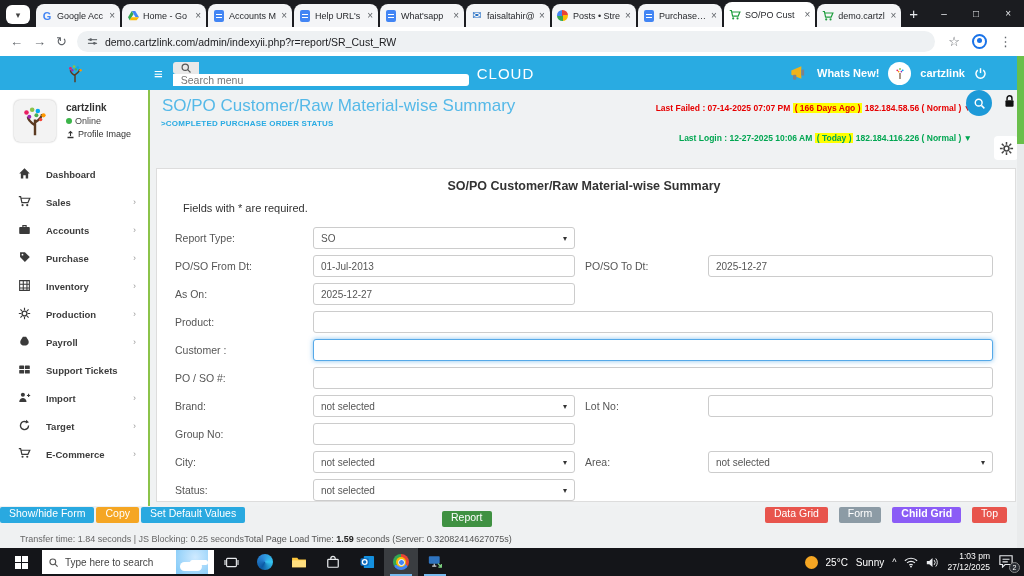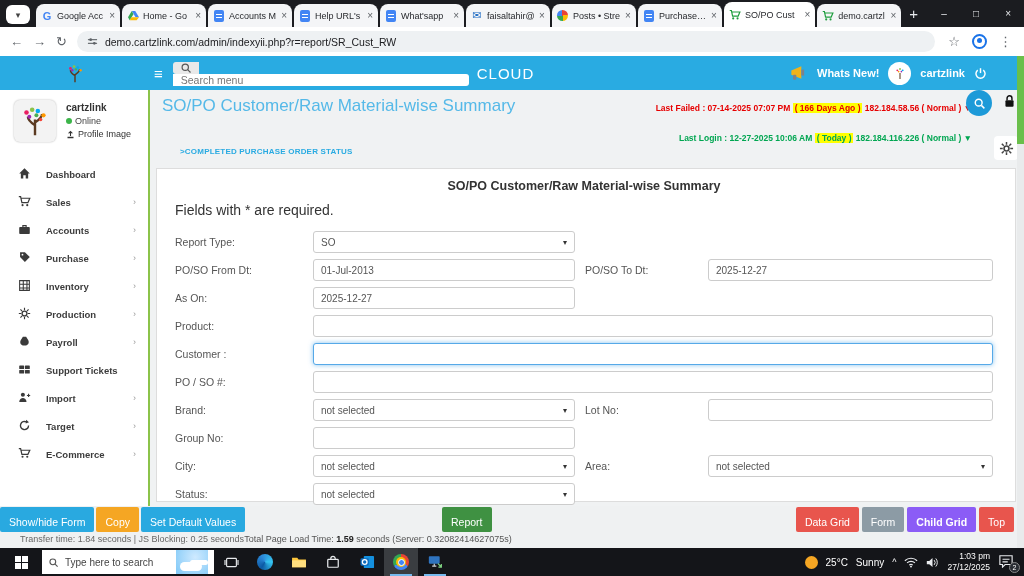--- a/index.html
+++ b/index.html
@@ -60,56 +60,56 @@
   .pimglbl { display:flex; align-items:center; gap:3px; color:#333; }
   .menu { padding-top:10px; }
   .mitem { height:28px; display:flex; align-items:center; padding:0 12px 0 18px; gap:14px; }
   .micon { width:14px; height:14px; color:#3a3a3a; flex:0 0 auto; }
   .mlabel { font-size:9.5px; font-weight:bold; color:#3c3c3c; flex:1; }
   .mchev { font-size:9px; color:#999; }
 
   .main { flex:1; background:#f0f2f3; position:relative; }
   .pagehead { height:78px; position:relative; }
   .ptitle { position:absolute; left:12px; top:6px; font-size:17px; color:#55b9e8; }
-  .pbread { position:absolute; left:30px; top:29px; font-size:8px; font-weight:bold; color:#2aabe2; letter-spacing:.2px;margin-top:28px; }
+  .pbread { position:absolute; left:11px; top:29px; font-size:8px; font-weight:bold; color:#2aabe2; letter-spacing:.2px; }
   .statusline { position:absolute; right:52px; font-size:8.5px; font-weight:bold; white-space:nowrap; }
   .failed { top:13px; color:#e60000; }
   .login { top:43px; color:#00a651; }
   .hl { background:#ffff00; padding:0 2px; }
   .searchcircle { position:absolute; right:32px; top:0; width:26px; height:26px; border-radius:50%; background:#1d9ad8; display:flex; align-items:center; justify-content:center; color:#fff; }
   .lockic { position:absolute; right:8px; top:4px; color:#111; }
   .gearchip { position:absolute; right:6px; top:46px; width:24px; height:24px; background:#fff; border-radius:4px; display:flex; align-items:center; justify-content:center; color:#444; }
 
   
   .card { margin:0 8px 0 6px; height:334px; background:#fff; border:1px solid #ddd; padding:10px 22px 0 18px; }
   .ctitle { text-align:center; font-size:12.5px; font-weight:bold; color:#333; }
-  .cnote { font-size:14px; color:#333; margin:9px 0 13px; }
+  .cnote { font-size:11px; color:#333; margin:9px 8px 13px; }
   .frow { display:flex; align-items:center; margin-bottom:6px; height:22px; }
   .flabel { width:138px; font-size:10.5px; color:#555; flex:0 0 auto; }
   .flabel2 { width:133px; font-size:10.5px; color:#555; padding-left:10px; flex:0 0 auto; }
   .tinput { height:22px; border:1px solid #ccc; border-radius:3px; font-size:10px; color:#555; padding:0 7px; font-family:"Liberation Sans",sans-serif; outline:none; background:#fff; }
   .w-sm { width:262px; flex:0 0 auto; }
   .grow { flex:1; }
   .selectbox { height:22px; border:1px solid #ccc; border-radius:3px; background:#fff; display:flex; align-items:center; padding:0 7px; font-size:10px; color:#555; }
   .selectbox .stext { flex:1; }
   .scaret { font-size:8px; color:#333; }
   .focused { border:1px solid #56a9e8; box-shadow:0 0 5px rgba(86,169,232,.7); }
 
   
   .actionbar { height:24px; position:relative; background:#eff1f2; }
-  .abtn { display:inline-block; font-size:10.5px; color:#fff; padding:9px 9px 4px; border-radius:2px; }
+  .abtn { display:inline-block; font-size:10.5px; color:#fff; padding:0 9px 4px; border-radius:2px; }
   .leftbtns { position:absolute; left:0; top:1px; display:flex; gap:2px; }
   .b-blue { background:#29a9e0; }
   .b-amber { background:#f5a623; }
   .b-green-dark { background:#3f9142; }
   .b-red { background:#e8554d; }
   .b-gray { background:#8c9ba5; }
   .b-green { background:#8b5cf6;font-weight:bold; }
   .reportwrap { position:absolute; left:442px; top:1px; }
-  .rightbtns { position:absolute; right:10px; top:1px; display:flex; gap:3px; }
+  .rightbtns { position:absolute; right:17px; top:1px; display:flex; gap:11px; }
 
   
   .pfooter { height:18px; display:flex; align-items:center; font-size:9px; color:#666; background:#eff1f2; }
   .fleft { padding-left:20px; white-space:nowrap; }
   .fcenter { flex:1; text-align:center; color:#555; white-space:nowrap; }
   .fright { padding-right:12px; white-space:nowrap; color:#555; }
   .fright b { color:#222; }
 
   
   .taskbar { height:28px; background:#141519; display:flex; align-items:center; color:#fff; }

